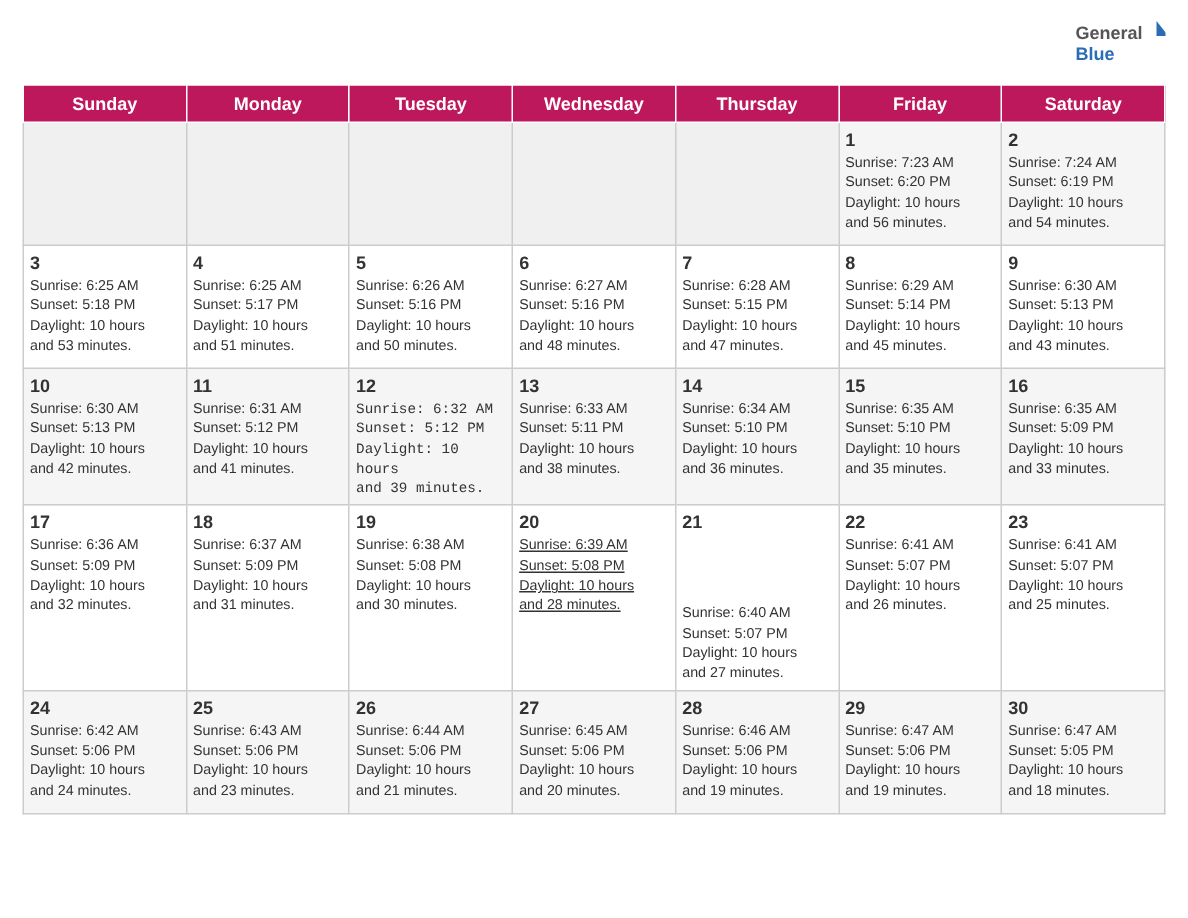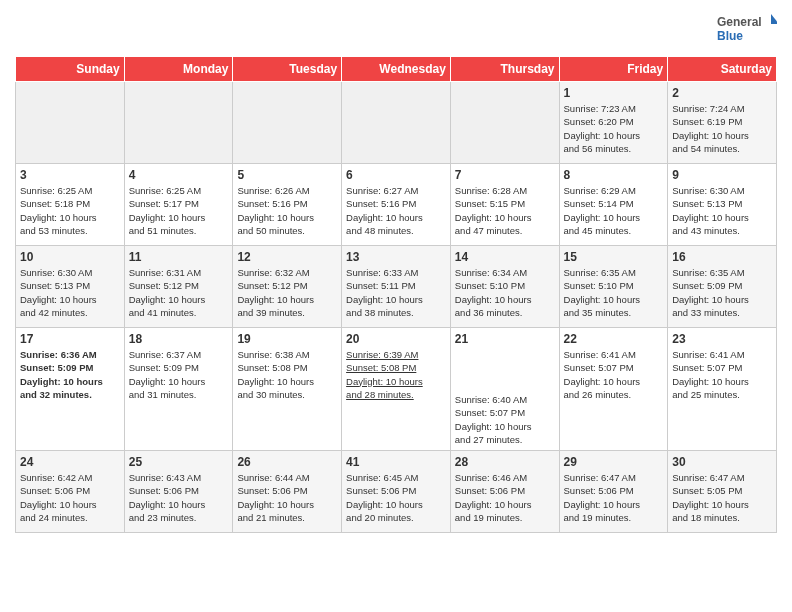--- a/index.html
+++ b/index.html
@@ -34,26 +34,26 @@
       font-size: 15px;
       color: #444;
       font-weight: normal;
     }
     .calendar {
       width: 100%;
       border-collapse: collapse;
       table-layout: fixed;
     }
     .calendar thead tr th {
-      background: #ef4444;
+      background: #be185d;
       color: #fff;
       font-size: 12px;
       font-weight: bold;
       padding: 5px 4px;
-      text-align: right;
+      text-align: center;
       border: 1px solid #fff;
     }
     .calendar tbody tr td {
       vertical-align: top;
       font-size: 10px;
       color: #333;
       padding: 4px 4px 4px 4px;
       border: 1px solid #ccc;
       background: #fff;
       height: 82px;
@@ -188,21 +188,21 @@
         </td>
         <td>
           <span class="day-num">11</span>
           <div class="day-info" style="white-space: pre-line;">Sunrise: 6:31 AM
 Sunset: 5:12 PM
 Daylight: 10 hours
 and 41 minutes.</div>
         </td>
         <td>
           <span class="day-num">12</span>
-          <div class="day-info" style="white-space: pre-line;">Sunrise: 6:32 AM
+          <div class="day-info" style="white-space: pre-line; font-family: Liberation Mono, monospace;">Sunrise: 6:32 AM
 Sunset: 5:12 PM
 Daylight: 10 hours
 and 39 minutes.</div>
         </td>
         <td>
           <span class="day-num">13</span>
           <div class="day-info" style="white-space: pre-line;">Sunrise: 6:33 AM
 Sunset: 5:11 PM
 Daylight: 10 hours
 and 38 minutes.</div>
@@ -225,21 +225,21 @@
           <span class="day-num">16</span>
           <div class="day-info" style="white-space: pre-line;">Sunrise: 6:35 AM
 Sunset: 5:09 PM
 Daylight: 10 hours
 and 33 minutes.</div>
         </td>
       </tr>
       <tr>
         <td>
           <span class="day-num">17</span>
-          <div class="day-info" style="white-space: pre-line; font-weight: bold;">Sunrise: 6:36 AM
+          <div class="day-info" style="white-space: pre-line;">Sunrise: 6:36 AM
 Sunset: 5:09 PM
 Daylight: 10 hours
 and 32 minutes.</div>
         </td>
         <td>
           <span class="day-num">18</span>
           <div class="day-info" style="white-space: pre-line;">Sunrise: 6:37 AM
 Sunset: 5:09 PM
 Daylight: 10 hours
 and 31 minutes.</div>
@@ -296,21 +296,21 @@
 and 23 minutes.</div>
         </td>
         <td>
           <span class="day-num">26</span>
           <div class="day-info" style="white-space: pre-line;">Sunrise: 6:44 AM
 Sunset: 5:06 PM
 Daylight: 10 hours
 and 21 minutes.</div>
         </td>
         <td>
-          <span class="day-num">41</span>
+          <span class="day-num">27</span>
           <div class="day-info" style="white-space: pre-line;">Sunrise: 6:45 AM
 Sunset: 5:06 PM
 Daylight: 10 hours
 and 20 minutes.</div>
         </td>
         <td>
           <span class="day-num">28</span>
           <div class="day-info" style="white-space: pre-line;">Sunrise: 6:46 AM
 Sunset: 5:06 PM
 Daylight: 10 hours

